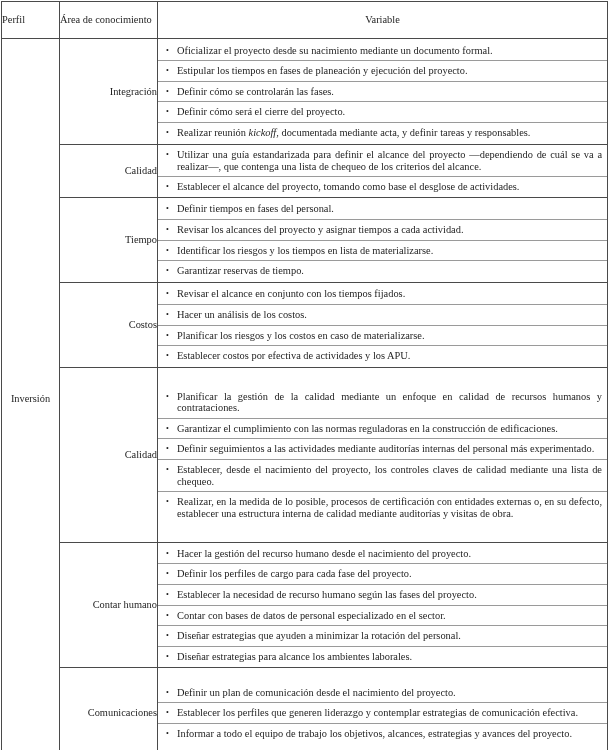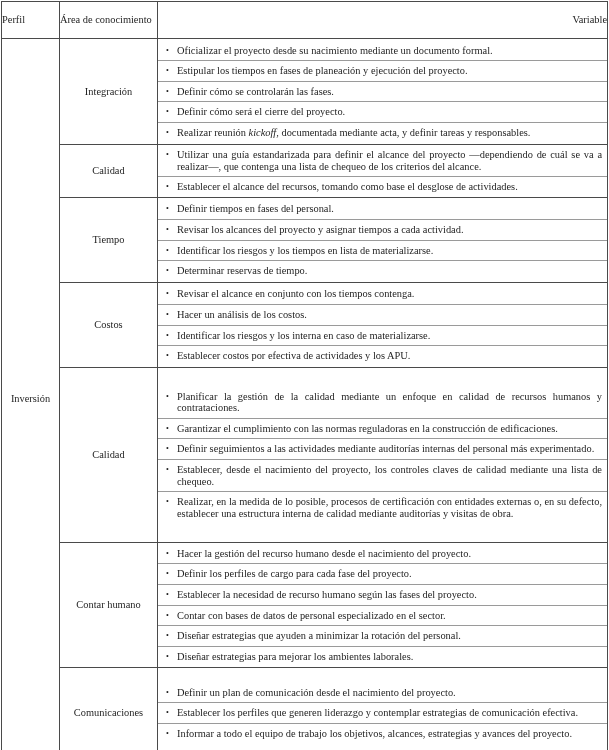--- a/index.html
+++ b/index.html
@@ -6,26 +6,26 @@
   body { width: 609px; height: 750px; overflow: hidden; }
   table.doc {
     position: absolute; left: 1px; top: 1px;
     width: 607px; border-collapse: collapse;
     font-family: "Liberation Serif", "DejaVu Serif", serif;
     font-size: 10.4px; color: #1e1e1e; line-height: 11.6px;
   }
   table.doc td, table.doc th {
     border: 1px solid #4a4a4a; padding: 0; vertical-align: middle;
   }
-  th { font-weight: normal; text-align: right; height: 36px; }
+  th { font-weight: normal; text-align: center; height: 36px; }
   th.perfil { width: 57px; text-align: left; }
   th.area { width: 97px; padding-left: 12px; text-align: left; }
   th.var { padding-left: 66px; }
   td.perfil-cell { text-align: center; }
-  td.area-cell { text-align: center; }
+  td.area-cell { text-align: right; }
   td.var-cell { padding: 0; }
   .item {
     position: relative; padding-left: 19px; padding-right: 5px;
     text-align: justify; margin: 0;
   }
   .item + .item { border-top: 1px solid #9a9a9a; }
   .bullet { position: absolute; left: 8px; top: 0; font-size: 8px; }
   .sep { padding-top: 4px; padding-bottom: 4px; }
 </style>
 </head>
@@ -48,38 +48,38 @@
           <div class="item sep"><span class="bullet" style="top: 4px;">•</span><span>Estipular los tiempos en fases de planeación y ejecución del proyecto.</span></div>
           <div class="item sep"><span class="bullet" style="top: 4px;">•</span><span>Definir cómo se controlarán las fases.</span></div>
           <div class="item sep"><span class="bullet" style="top: 4px;">•</span><span>Definir cómo será el cierre del proyecto.</span></div>
           <div class="item sep"><span class="bullet" style="top: 4px;">•</span><span>Realizar reunión <i>kickoff</i>, documentada mediante acta, y definir tareas y responsables.</span></div>
         </td>
       </tr>
       <tr>
         <td class="area-cell">Calidad</td>
         <td class="var-cell" style="height: 52px;">
           <div class="item sep"><span class="bullet" style="top: 4px;">•</span><span>Utilizar una guía estandarizada para definir el alcance del proyecto —dependiendo de cuál se va a realizar—, que contenga una lista de chequeo de los criterios del alcance.</span></div>
-          <div class="item sep"><span class="bullet" style="top: 4px;">•</span><span>Establecer el alcance del recursos, tomando como base el desglose de actividades.</span></div>
+          <div class="item sep"><span class="bullet" style="top: 4px;">•</span><span>Establecer el alcance del proyecto, tomando como base el desglose de actividades.</span></div>
         </td>
       </tr>
       <tr>
         <td class="area-cell">Tiempo</td>
         <td class="var-cell" style="height: 84px;">
           <div class="item sep"><span class="bullet" style="top: 4px;">•</span><span>Definir tiempos en fases del personal.</span></div>
           <div class="item sep"><span class="bullet" style="top: 4px;">•</span><span>Revisar los alcances del proyecto y asignar tiempos a cada actividad.</span></div>
           <div class="item sep"><span class="bullet" style="top: 4px;">•</span><span>Identificar los riesgos y los tiempos en lista de materializarse.</span></div>
-          <div class="item sep"><span class="bullet" style="top: 4px;">•</span><span>Determinar reservas de tiempo.</span></div>
+          <div class="item sep"><span class="bullet" style="top: 4px;">•</span><span>Garantizar reservas de tiempo.</span></div>
         </td>
       </tr>
       <tr>
         <td class="area-cell">Costos</td>
         <td class="var-cell" style="height: 84px;">
-          <div class="item sep"><span class="bullet" style="top: 4px;">•</span><span>Revisar el alcance en conjunto con los tiempos contenga.</span></div>
+          <div class="item sep"><span class="bullet" style="top: 4px;">•</span><span>Revisar el alcance en conjunto con los tiempos fijados.</span></div>
           <div class="item sep"><span class="bullet" style="top: 4px;">•</span><span>Hacer un análisis de los costos.</span></div>
-          <div class="item sep"><span class="bullet" style="top: 4px;">•</span><span>Identificar los riesgos y los interna en caso de materializarse.</span></div>
+          <div class="item sep"><span class="bullet" style="top: 4px;">•</span><span>Planificar los riesgos y los costos en caso de materializarse.</span></div>
           <div class="item sep"><span class="bullet" style="top: 4px;">•</span><span>Establecer costos por efectiva de actividades y los APU.</span></div>
         </td>
       </tr>
       <tr>
         <td class="area-cell">Calidad</td>
         <td class="var-cell" style="height: 174px;">
           <div class="item sep"><span class="bullet" style="top: 4px;">•</span><span>Planificar la gestión de la calidad mediante un enfoque en calidad de recursos humanos y contrataciones.</span></div>
           <div class="item sep"><span class="bullet" style="top: 4px;">•</span><span>Garantizar el cumplimiento con las normas reguladoras en la construcción de edificaciones.</span></div>
           <div class="item sep"><span class="bullet" style="top: 4px;">•</span><span>Definir seguimientos a las actividades mediante auditorías internas del personal más experimentado.</span></div>
           <div class="item sep"><span class="bullet" style="top: 4px;">•</span><span>Establecer, desde el nacimiento del proyecto, los controles claves de calidad mediante una lista de chequeo.</span></div>
@@ -87,21 +87,21 @@
         </td>
       </tr>
       <tr>
         <td class="area-cell">Contar humano</td>
         <td class="var-cell" style="height: 124px;">
           <div class="item sep"><span class="bullet" style="top: 4px;">•</span><span>Hacer la gestión del recurso humano desde el nacimiento del proyecto.</span></div>
           <div class="item sep"><span class="bullet" style="top: 4px;">•</span><span>Definir los perfiles de cargo para cada fase del proyecto.</span></div>
           <div class="item sep"><span class="bullet" style="top: 4px;">•</span><span>Establecer la necesidad de recurso humano según las fases del proyecto.</span></div>
           <div class="item sep"><span class="bullet" style="top: 4px;">•</span><span>Contar con bases de datos de personal especializado en el sector.</span></div>
           <div class="item sep"><span class="bullet" style="top: 4px;">•</span><span>Diseñar estrategias que ayuden a minimizar la rotación del personal.</span></div>
-          <div class="item sep"><span class="bullet" style="top: 4px;">•</span><span>Diseñar estrategias para mejorar los ambientes laborales.</span></div>
+          <div class="item sep"><span class="bullet" style="top: 4px;">•</span><span>Diseñar estrategias para alcance los ambientes laborales.</span></div>
         </td>
       </tr>
       <tr>
         <td class="area-cell">Comunicaciones</td>
         <td class="var-cell" style="height: 90px;">
           <div class="item sep"><span class="bullet" style="top: 4px;">•</span><span>Definir un plan de comunicación desde el nacimiento del proyecto.</span></div>
           <div class="item sep"><span class="bullet" style="top: 4px;">•</span><span>Establecer los perfiles que generen liderazgo y contemplar estrategias de comunicación efectiva.</span></div>
           <div class="item sep"><span class="bullet" style="top: 4px;">•</span><span>Informar a todo el equipo de trabajo los objetivos, alcances, estrategias y avances del proyecto.</span></div>
         </td>
       </tr>

